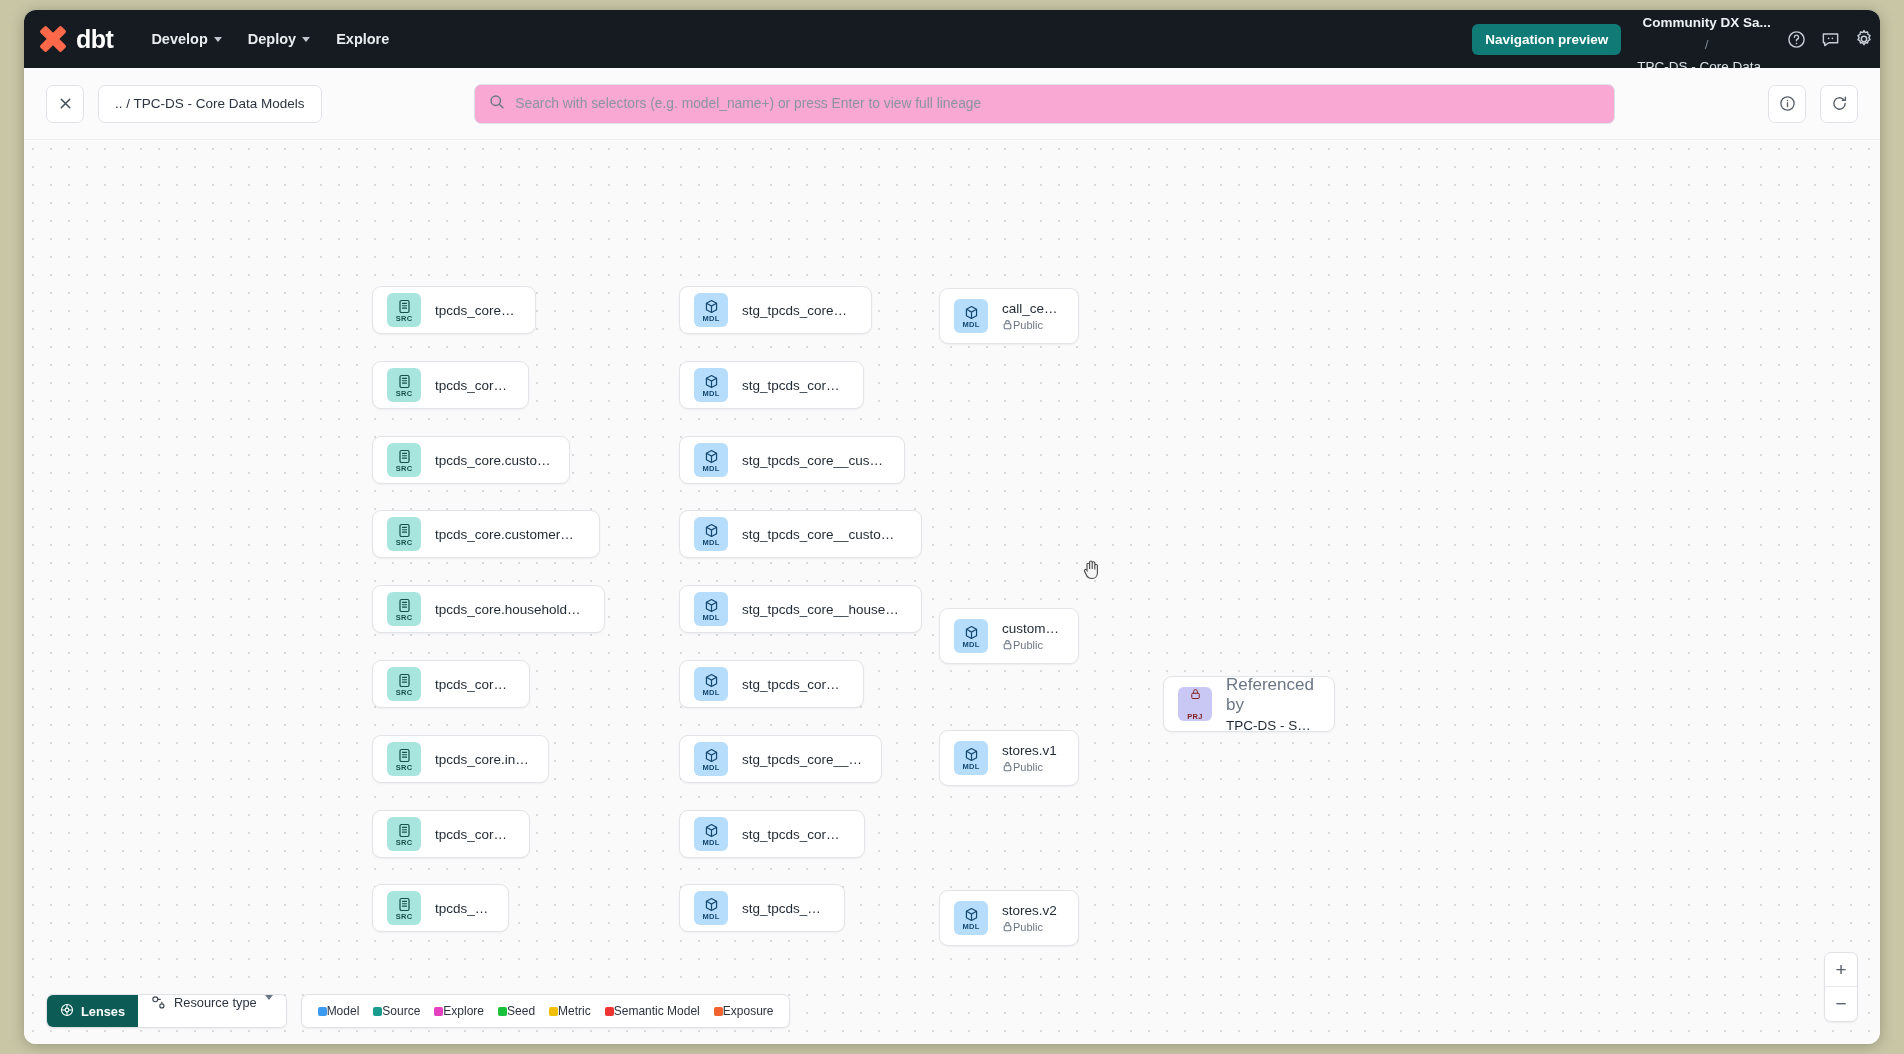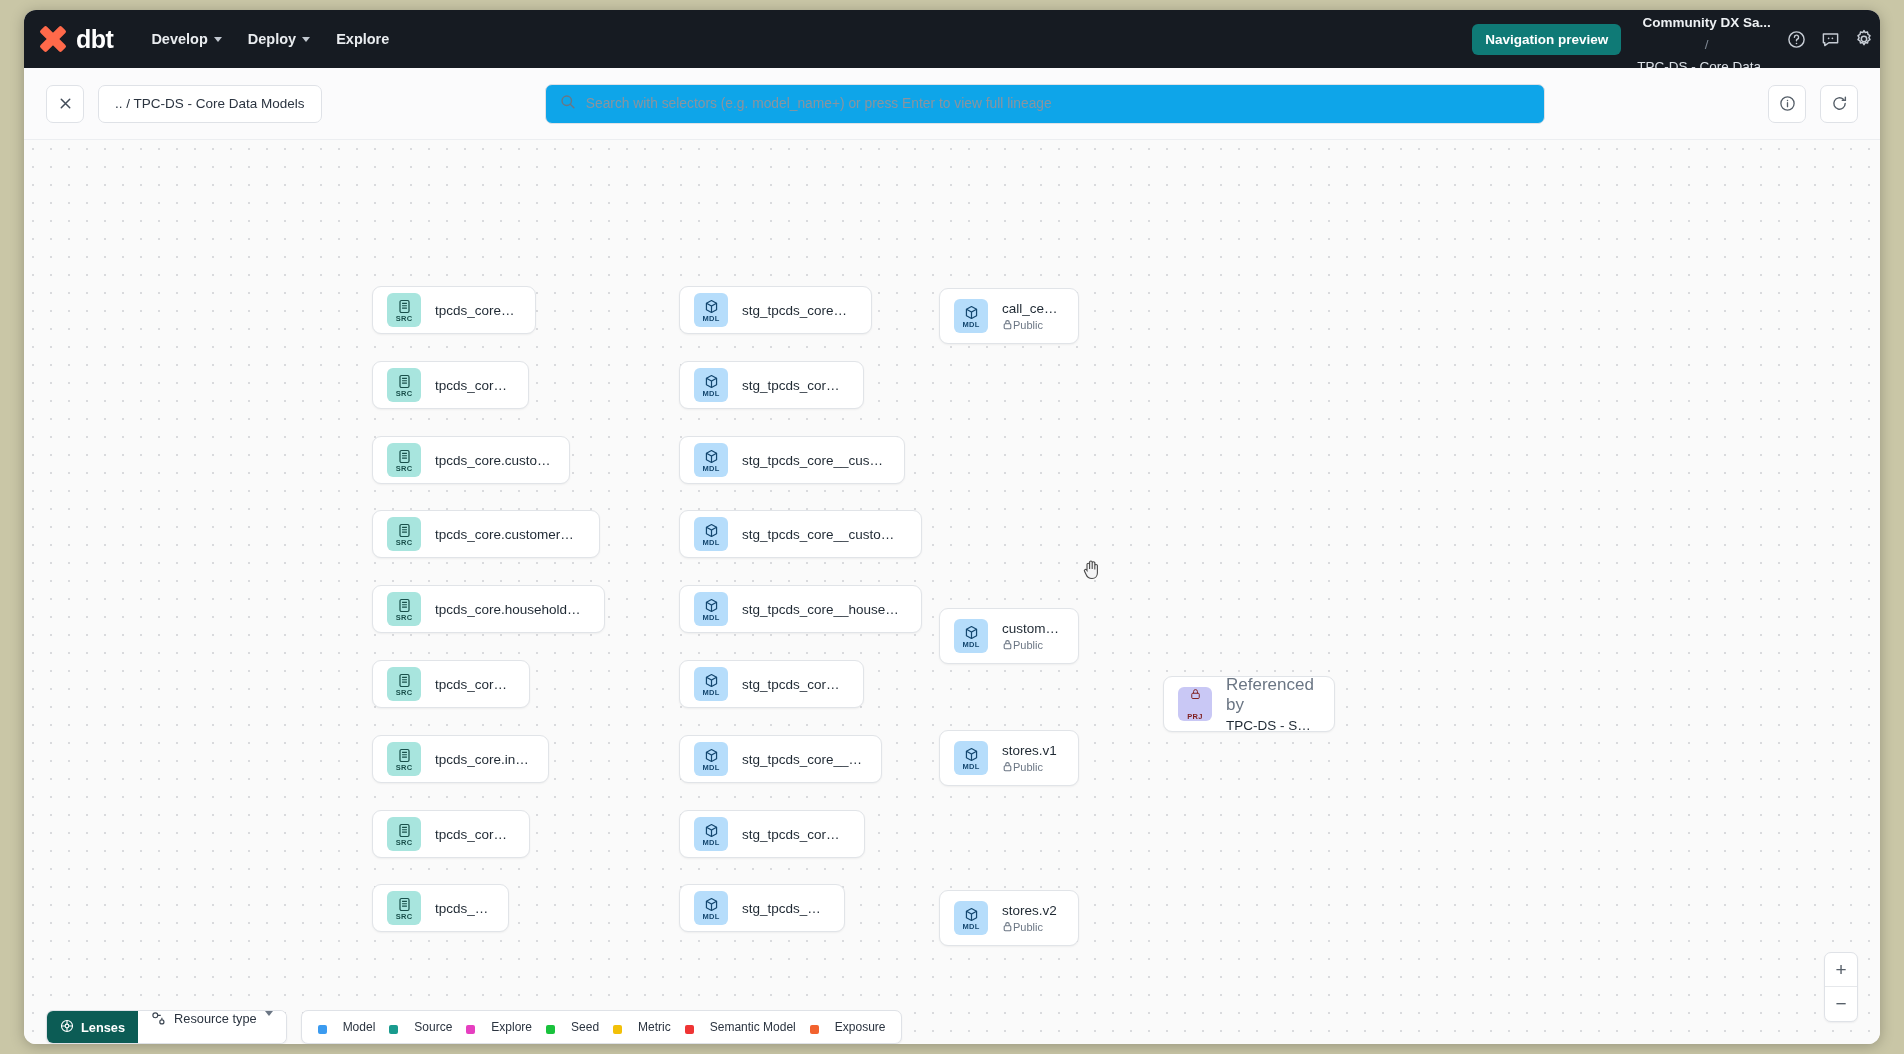--- a/index.html
+++ b/index.html
@@ -67,21 +67,21 @@
   .close-btn {
     width:38px;height:38px;border:1px solid #dfe2e7;border-radius:7px;background:#fff;
     display:flex;align-items:center;justify-content:center;cursor:pointer;color:#414b58;
   }
   .crumb-pill {
     height:38px; border:1px solid #dfe2e7; border-radius:7px; background:#fff;
     display:flex;align-items:center; padding: 0 16px; font-size:13.5px; color:#2b3440; cursor:pointer;
   }
   .search-wrap { flex:1 1 auto; display:flex; justify-content:center; }
   .search-box {
-    width: 1000px; height: 40px; border:1px solid #dfe2e7; border-radius:7px; background:#0ea5e9;
+    width: 1141px; height: 40px; border:1px solid #dfe2e7; border-radius:7px; background:#f9a8d4;
     display:flex; align-items:center; gap:10px; padding: 0 14px;
   }
   .search-box input {
     flex:1; border:none; outline:none; font-size:13.8px; color:#2b3440;
     font-family:"Liberation Sans", sans-serif; background:transparent;
   }
   .search-box input::placeholder { color:#8b949e; }
   .tool-sq {
     width:38px;height:38px;border:1px solid #dfe2e7;border-radius:7px;background:#fff;
     display:flex;align-items:center;justify-content:center;cursor:pointer;color:#57606a;
@@ -115,41 +115,41 @@
   .badge-tag { font-size:7.5px; font-weight:700; letter-spacing:.3px; line-height:8px; margin-top:1px; }
   .node-text { display:flex; flex-direction:column; gap:3px; min-width:0; }
   .node-title { font-size:13.5px; color:#1f2933; white-space:nowrap; overflow:hidden; text-overflow:ellipsis; }
   .node-sub { font-size:11px; color:#6b7684; display:flex; }
   .node-pre { font-size:17px; color:#6b7684; }
 
   .grab-cursor { position:absolute; width:20px; height:22px; pointer-events:none; }
 
   
   .bottombar {
-    position:absolute; left:22px; bottom:0;
+    position:absolute; left:22px; bottom:16px;
     display:flex; align-items:center; gap:14px; z-index: 6;
   }
   .lens-group {
     display:flex; height:34px; border-radius:7px; overflow:hidden;
     border:1px solid #dfe2e7; background:#fff; box-shadow:0 1px 2px rgba(16,22,26,.06);
   }
   .lens-btn {
     background:#0c5c55; color:#fff; display:flex; align-items:center; gap:7px;
     padding: 0 13px; font-size:12.8px; font-weight:600; cursor:pointer;
   }
   .restype-btn {
     background:#fff; color:#2b3440; display:flex; align-items:flex-start; gap:8px;
     padding: 0 13px; font-size:12.8px; cursor:pointer;
   }
   .legend {
     height:34px; display:flex; align-items:center; gap:14px; padding: 0 16px;
     background:#fff; border:1px solid #dfe2e7; border-radius:7px;
     box-shadow:0 1px 2px rgba(16,22,26,.06);
   }
-  .legend-item { display:flex; align-items:flex-end; gap:16px; font-size:12px; color:#2b3440; white-space:nowrap; }
+  .legend-item { display:flex; align-items:center; gap:0; font-size:12px; color:#2b3440; white-space:nowrap; }
   .legend-sw { width:9px;height:9px;border-radius:2px; }
 
   .zoom-ctrl {
     position:absolute; right:22px; bottom:22px; width:34px;
     border:1px solid #dfe2e7; border-radius:7px; background:#fff; overflow:hidden;
     box-shadow:0 1px 2px rgba(16,22,26,.06); z-index:6;
   }
   .zoom-ctrl div {
     height:34px; display:flex; align-items:center; justify-content:center;
     font-size:19px; color:#57606a; cursor:pointer;

